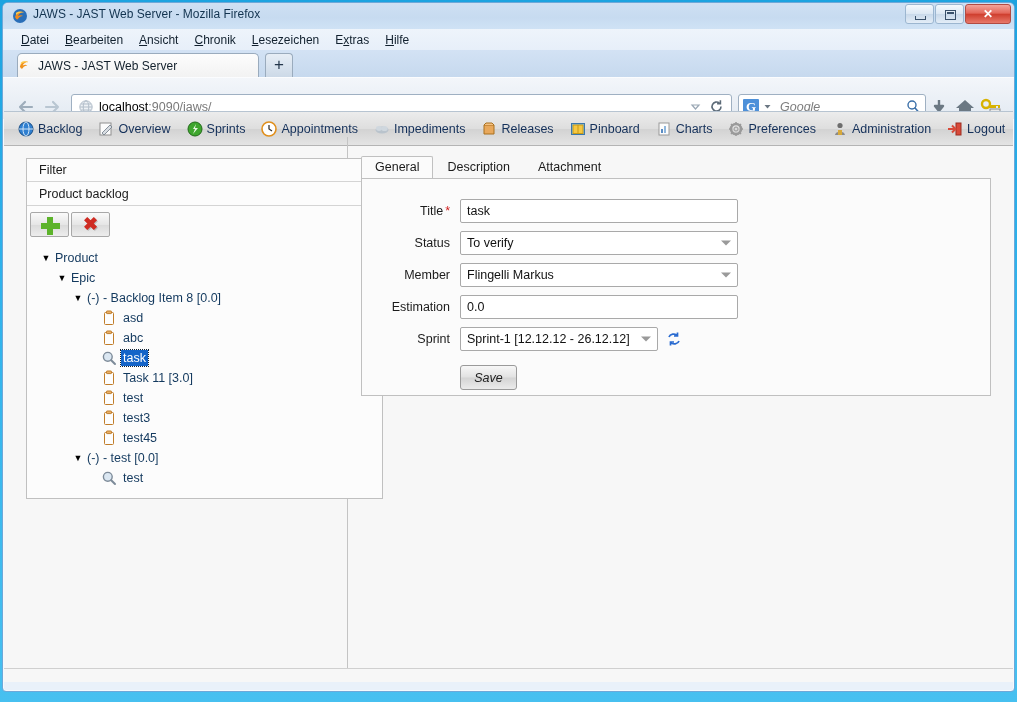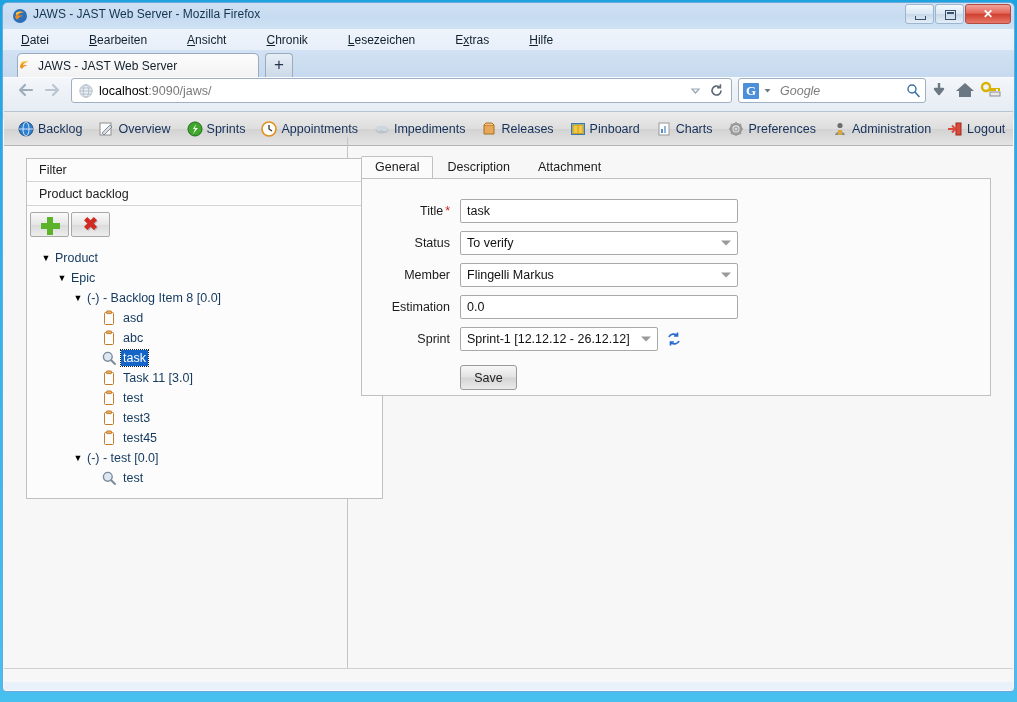--- a/index.html
+++ b/index.html
@@ -70,21 +70,21 @@
     content: ""; position: absolute; left: 1px; right: 1px; top: 1px; height: 2px;
     background: #39506a;
   }
 
   
   .menubar {
     height: 21px;
     background: linear-gradient(180deg,#eef4fb 0%, #e7eff9 100%);
     display: flex; align-items: center;
     padding-left: 10px;
-    font-size: 12px; color: #11202e; gap: 24px;
+    font-size: 12px; color: #11202e;
   }
   .menuitem { padding: 0 8px; white-space: nowrap; cursor: default; }
   .menuitem u { text-decoration: underline; }
 
   
   .tabstrip {
     height: 27px;
     position: relative;
     background: linear-gradient(180deg,#d3e2f4 0%, #c6d9ee 100%);
     padding-left: 14px;
@@ -107,21 +107,21 @@
     border: 1px solid #9aabbd; border-bottom: none;
     border-radius: 4px 4px 0 0;
     color: #24364a; font-size: 17px; line-height: 21px; text-align: center;
   }
 
   
   .navbar {
     height: 42px;
     background: linear-gradient(180deg,#f3f6fa 0%, #e3eaf2 100%);
     border-top: 1px solid #fbfcfe;
-    display: flex; align-items: flex-start;
+    display: flex; align-items: flex-end;
     padding: 0 10px;
   }
   .navarrow {
     width: 26px; height: 24px; position: relative;
     flex: 0 0 auto;
   }
   .navarrow svg { position: absolute; left: 4px; top: 5px; }
   .urlbar {
     flex: 1 1 auto; height: 25px; margin: 0 6px 0 6px;
     background: #fff;
@@ -280,20 +280,21 @@
   }
   .refresh { margin-left: 8px; width: 16px; height: 16px; }
   .savebtn {
     margin: 14px 0 0 98px;
     width: 57px; height: 25px;
     border: 1px solid #9a9a9a; border-radius: 3px;
     background: linear-gradient(180deg,#f7f7f7 0%, #e2e2e2 48%, #d4d4d4 52%, #ebebeb 100%);
     font-size: 12.5px; color: #222;
     display: flex; align-items: center; justify-content: center;
     cursor: pointer;
+    font-style: italic;
   }
 </style>
 </head>
 <body>
 
 <div class="window">
 
   <div class="titlebar">
     <svg class="ff-logo" viewBox="0 0 16 16">
       <circle cx="8" cy="8" r="7" fill="#2a6fb8"></circle>

